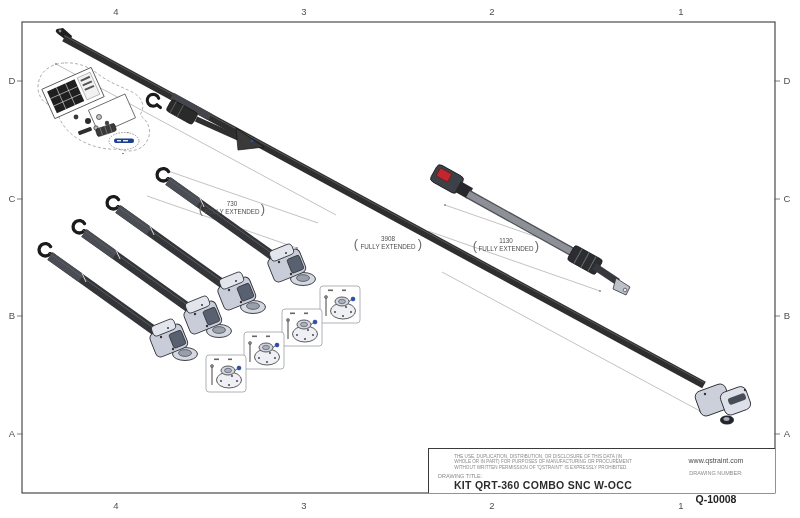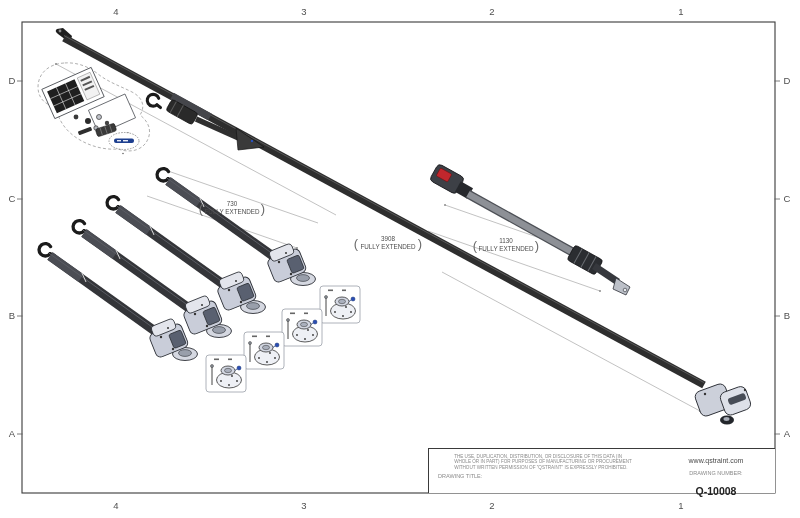--- a/index.html
+++ b/index.html
@@ -27,21 +27,21 @@
     box-sizing:border-box; border-top:1px solid #3a3a3a; border-left:1px solid #3a3a3a;
     background:#fff; display:flex;
   }
   .tb-left  { flex:1; padding-top:5px; min-width:0; }
   .tb-right { width:118px; padding-top:8px; }
   .legal { font-size:4.6px; line-height:5.3px; color:#8b8b8b; width:max-content; max-width:220px; margin:0 auto; text-align:left; }
   .tb-title-label { display:block; font-size:5.5px; color:#8b8b8b; margin:3px 0 0 9px; text-align:left; }
   .tb-title { font-size:10.5px; font-weight:bold; color:#2c2c2c; text-align:center; letter-spacing:0.3px; margin-top:0px; white-space:nowrap; }
   .tb-web { font-size:7px; color:#4a4a4a; text-align:center; }
   .tb-numlabel { font-size:5.5px; color:#8b8b8b; text-align:center; margin-top:6px; }
-  .tb-number { font-size:10.5px; font-weight:bold; color:#222; text-align:center; margin-top:9px; }
+  .tb-number { font-size:10.5px; font-weight:bold; color:#222; text-align:center; margin-top:17px; }
 </style>
 </head>
 <body>
 
 <div class="sheet">
 
   <svg class="drawing" width="800" height="518" viewBox="0 0 800 518">
     <defs>
       <g id="jhook">
         <path d="M 12 8.5 A 6.2 6.2 0 1 1 13.5 1.5" fill="none" stroke="#1b1b1b" stroke-width="3.3" stroke-linecap="round"></path>
@@ -277,20 +277,21 @@
   <div class="zone" style="left:779px; top:427px;">A</div>
 
   <div class="title-block">
     <div class="tb-left">
       <div class="legal">
         <div>THE USE, DUPLICATION, DISTRIBUTION, OR DISCLOSURE OF THIS DATA (IN</div>
         <div>WHOLE OR IN PART) FOR PURPOSES OF MANUFACTURING OR PROCUREMENT</div>
         <div>WITHOUT WRITTEN PERMISSION OF "QSTRAINT" IS EXPRESSLY PROHIBITED.</div>
       </div>
       <span class="tb-title-label">DRAWING TITLE:</span>
+      <div class="tb-title">KIT QRT-360 COMBO SNC W-OCC</div>
     </div>
     <div class="tb-right">
       <div class="tb-web">www.qstraint.com</div>
       <div class="tb-numlabel">DRAWING NUMBER:</div>
       <div class="tb-number">Q-10008</div>
     </div>
   </div>
 
 </div>
 

